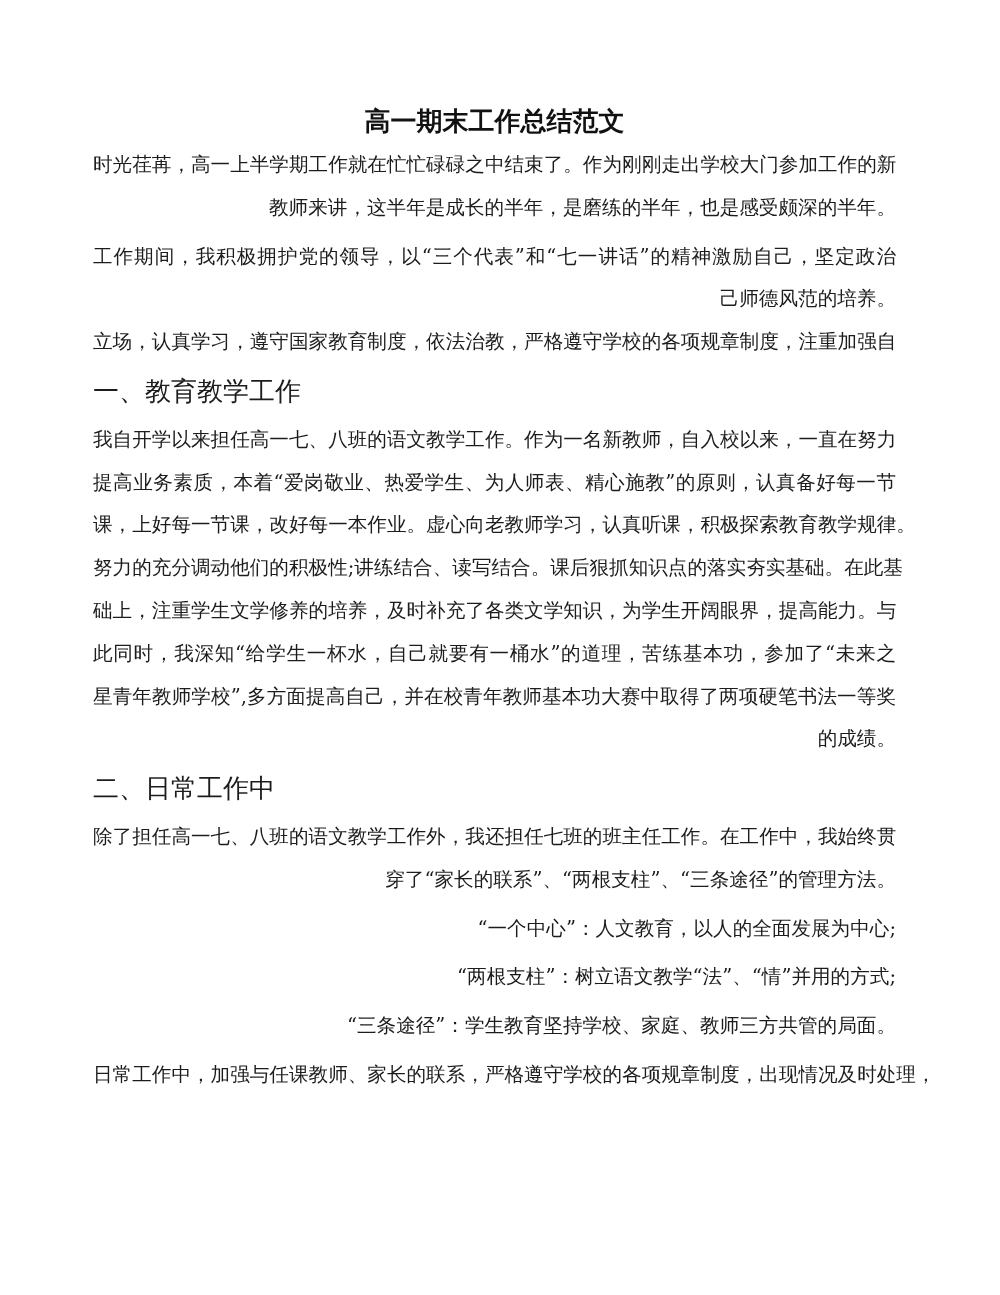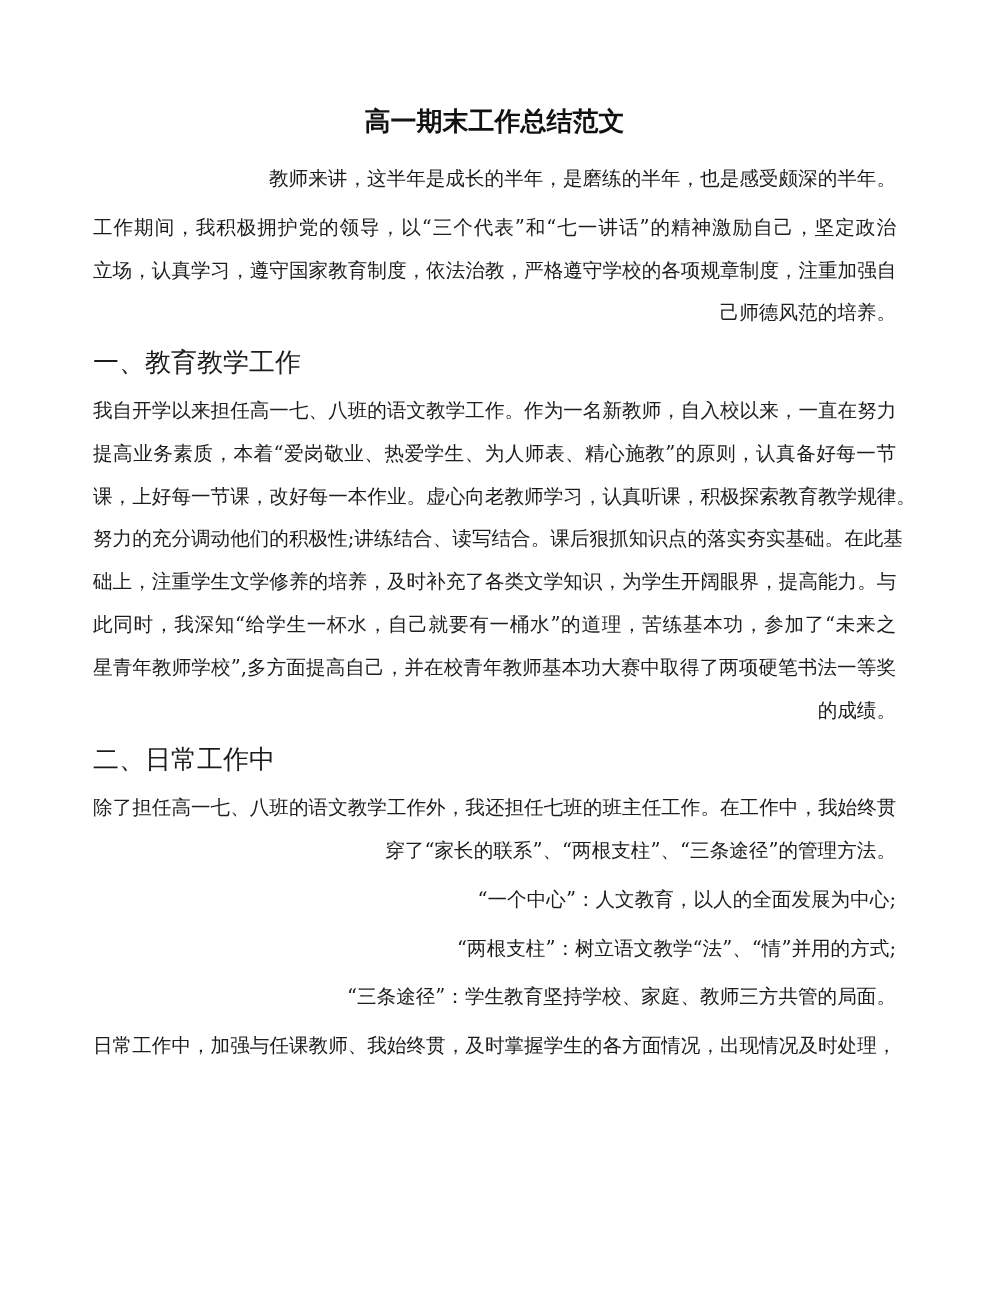--- a/index.html
+++ b/index.html
@@ -23,21 +23,21 @@
   }
   .title {
     font-family: "Liberation Serif", "DejaVu Serif", serif;
     font-weight: bold;
     font-size: 26px;
     line-height: 44px;
     height: 44px;
     text-align: center;
     color: #111111;
     letter-spacing: 0px;
-    margin: 0 0 14px 0;
+    margin: 0 0 0 0;
   }
   .para {
     margin: 0 0 6px 0;
   }
   .line {
     font-size: 19.6px;
     line-height: 42.8px;
     height: 42.8px;
     white-space: nowrap;
     overflow: visible;
@@ -56,27 +56,28 @@
     margin: 0 0 6px 0;
   }
 </style>
 </head>
 <body>
 
 <div class="page">
   <div class="title">高一期末工作总结范文</div>
 
   <div class="para">
+    <div class="line full">时光荏苒，高一上半学期工作就在忙忙碌碌之中结束了。作为刚刚走出学校大门参加工作的新</div>
     <div class="line last">教师来讲，这半年是成长的半年，是磨练的半年，也是感受颇深的半年。</div>
   </div>
 
   <div class="para">
     <div class="line full">工作期间，我积极拥护党的领导，以“三个代表”和“七一讲话”的精神激励自己，坚定政治</div>
+    <div class="line last">己师德风范的培养。</div>
     <div class="line full">立场，认真学习，遵守国家教育制度，依法治教，严格遵守学校的各项规章制度，注重加强自</div>
-    <div class="line last">己师德风范的培养。</div>
   </div>
 
   <div class="heading">一、教育教学工作</div>
 
   <div class="para">
     <div class="line full">我自开学以来担任高一七、八班的语文教学工作。作为一名新教师，自入校以来，一直在努力</div>
     <div class="line full">提高业务素质，本着“爱岗敬业、热爱学生、为人师表、精心施教”的原则，认真备好每一节</div>
     <div class="line full">课，上好每一节课，改好每一本作业。虚心向老教师学习，认真听课，积极探索教育教学规律。</div>
     <div class="line full">努力的充分调动他们的积极性;讲练结合、读写结合。课后狠抓知识点的落实夯实基础。在此基</div>
     <div class="line full">础上，注重学生文学修养的培养，及时补充了各类文学知识，为学生开阔眼界，提高能力。与</div>
@@ -98,15 +99,15 @@
 
   <div class="para">
     <div class="line last">“两根支柱”：树立语文教学“法”、“情”并用的方式;</div>
   </div>
 
   <div class="para">
     <div class="line last">“三条途径”：学生教育坚持学校、家庭、教师三方共管的局面。</div>
   </div>
 
   <div class="para">
-    <div class="line full">日常工作中，加强与任课教师、我始终贯，及时掌握学生的各方面情况，出现情况及时处理，</div>
+    <div class="line full">日常工作中，加强与任课教师、家长的联系，严格遵守学校的各项规章制度，出现情况及时处理，</div>
   </div>
 </div>
 
 </body></html>

